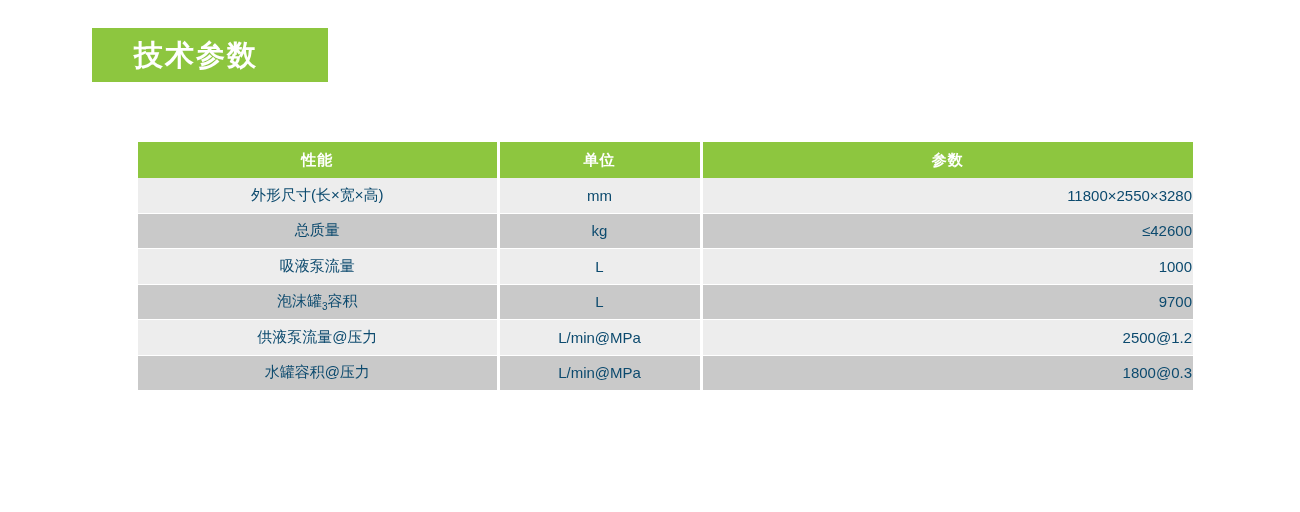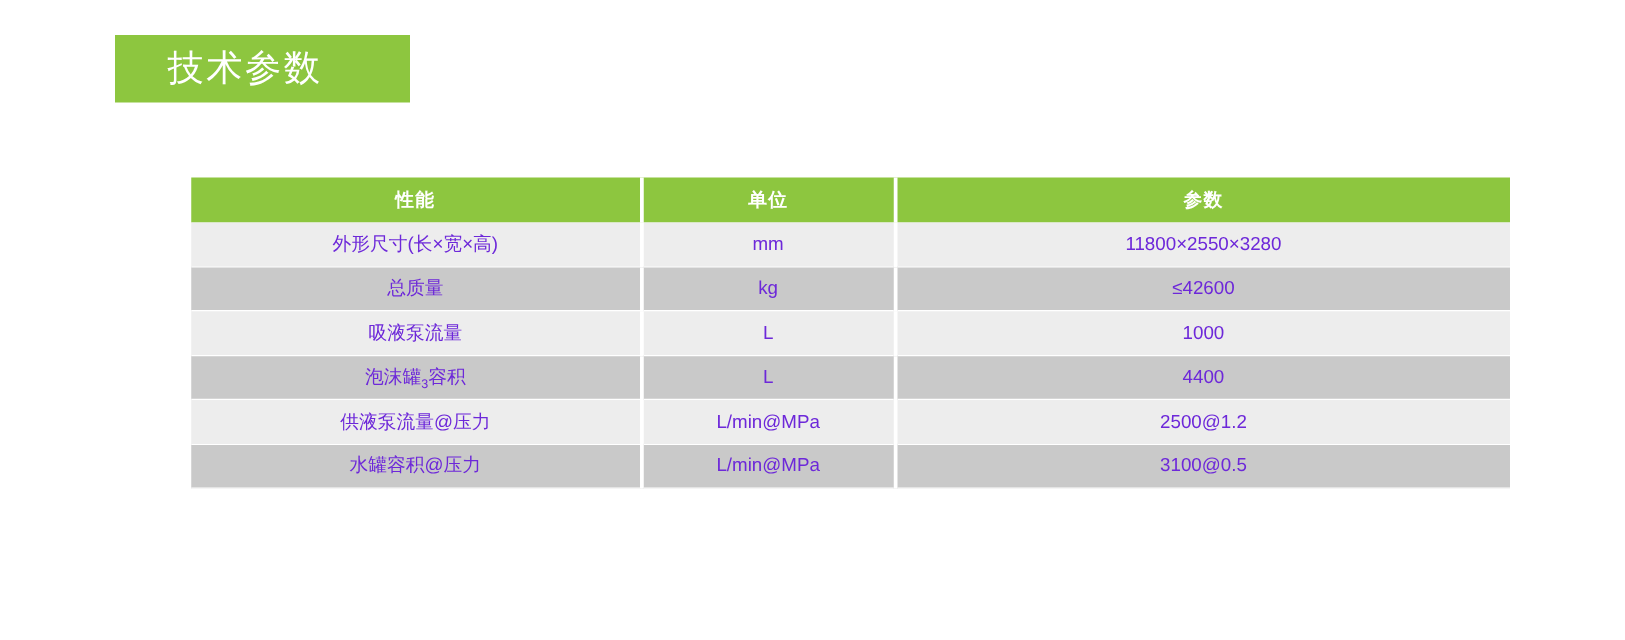--- a/index.html
+++ b/index.html
@@ -31,30 +31,30 @@
     height: 54px;
     background: #8dc63f;
     display: flex;
     align-items: center;
     box-sizing: border-box;
     padding-left: 42px;
   }
   .heading-banner .heading-text {
     color: #ffffff;
     font-size: 29px;
-    font-weight: normal;
+    font-weight: bold;
     letter-spacing: 2px;
     line-height: 1;
     white-space: nowrap;
   }
 
   
   .spec-table-wrap {
     position: absolute;
-    left: 153px;
+    left: 138px;
     top: 142px;
     width: 1055px;
   }
   table.spec-table {
     border-collapse: collapse;
     width: 1055px;
     table-layout: fixed;
   }
   table.spec-table col.col-perf  { width: 360px; }
   table.spec-table col.col-unit  { width: 203px; }
@@ -71,26 +71,26 @@
     border-right: 3px solid #ffffff;
     letter-spacing: 1px;
   }
   table.spec-table th:last-child { border-right: none; margin-left: 24px; }
 
   table.spec-table td {
     height: 32.5px;
     text-align: center;
     vertical-align: middle;
     font-size: 15px;
-    color: #6d28d9;
+    color: #0c4a6e;
     border-right: 3px solid #ffffff;
     border-bottom: 1px solid #ffffff;
     white-space: nowrap;
   }
-  table.spec-table td:last-child { border-right: none; }
+  table.spec-table td:last-child { border-right: none; text-align: right; }
 
   table.spec-table tr.row-odd td  { background: #ededed; }
   table.spec-table tr.row-even td { background: #c9c9c9; }
 
   sub {
     font-size: 10px;
     vertical-align: sub;
     line-height: 0;
   }
 </style>
@@ -129,29 +129,29 @@
           <td>≤42600</td>
         </tr>
         <tr class="row-odd">
           <td>吸液泵流量</td>
           <td>L</td>
           <td>1000</td>
         </tr>
         <tr class="row-even">
           <td><span>泡沫罐</span><sub>3</sub><span>容积</span></td>
           <td>L</td>
-          <td>4400</td>
+          <td>9700</td>
         </tr>
         <tr class="row-odd">
           <td>供液泵流量@压力</td>
           <td>L/min@MPa</td>
           <td>2500@1.2</td>
         </tr>
         <tr class="row-even">
           <td>水罐容积@压力</td>
           <td>L/min@MPa</td>
-          <td>3100@0.5</td>
+          <td>1800@0.3</td>
         </tr>
       </tbody>
     </table>
   </div>
 
 </div>
 
 </body></html>

